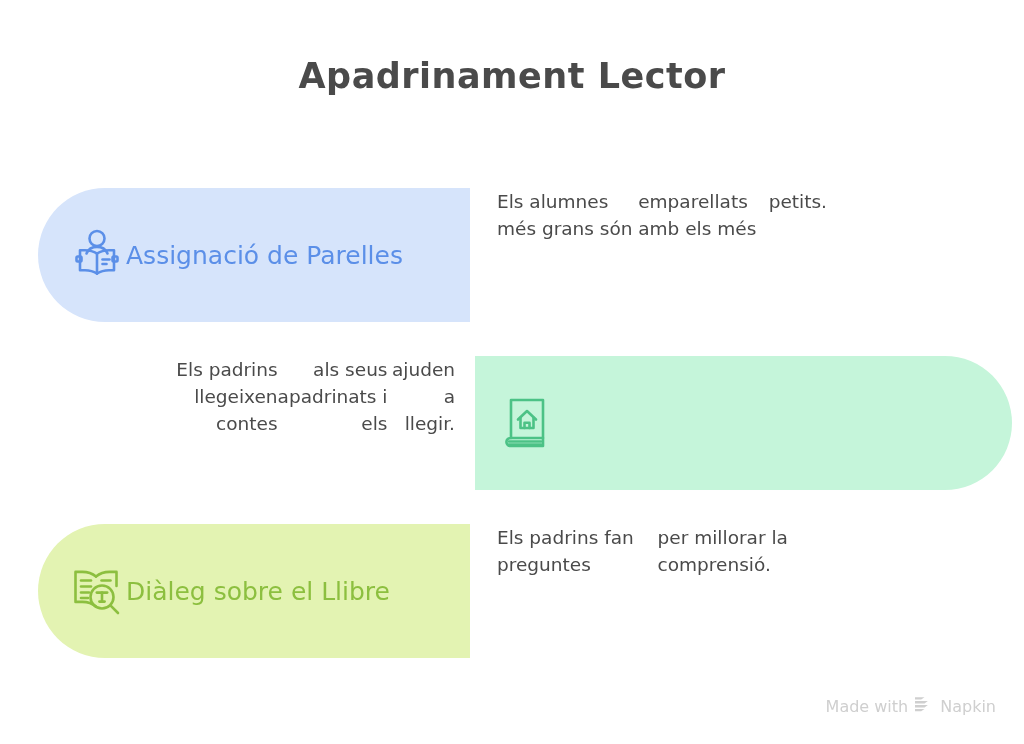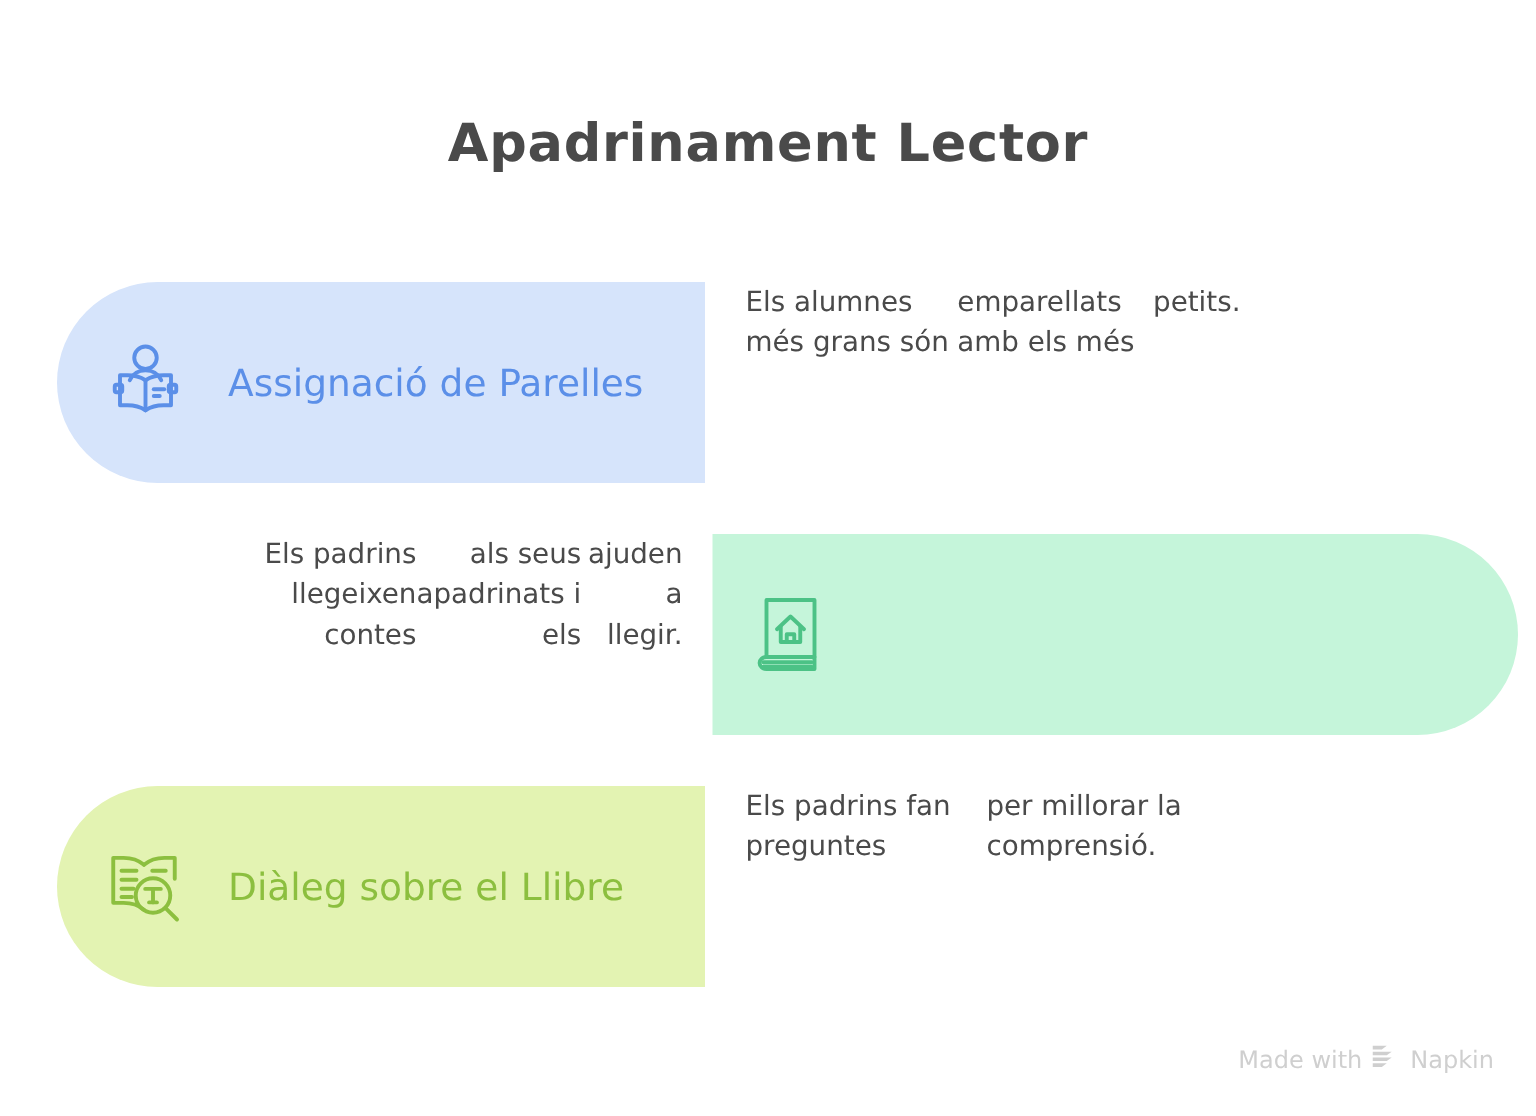--- a/index.html
+++ b/index.html
@@ -18,21 +18,21 @@
 
   .canvas {
     position: absolute;
     inset: 0;
     background: #ffffff;
   }
 
   
   .title {
     position: absolute;
-    top: 76px;
+    top: 56px;
     left: 0;
     width: 1024px;
     text-align: center;
     font-family: "DejaVu Sans", sans-serif;
     font-size: 35px;
     font-weight: bold;
     letter-spacing: 0.5px;
     color: #4a4a4a;
     white-space: nowrap;
   }
@@ -89,21 +89,21 @@
     justify-content: center;
   }
   .bar-icon svg { display: block; }
 
   .bar-label {
     flex: 0 0 auto;
     font-family: "DejaVu Sans", sans-serif;
     font-size: 25px;
     white-space: nowrap;
   }
-  .bar.left-anchored .bar-label { margin-left: 26px; }
+  .bar.left-anchored .bar-label { }
   .bar.right-anchored .bar-label { margin-right: 26px; }
 
   .label-1 { color: #5b8fe8; }
   .label-2 { color: #4cc286; }
   .label-3 { color: #8cbf3f; }
 
   
   .desc {
     position: absolute;
     top: 0;

